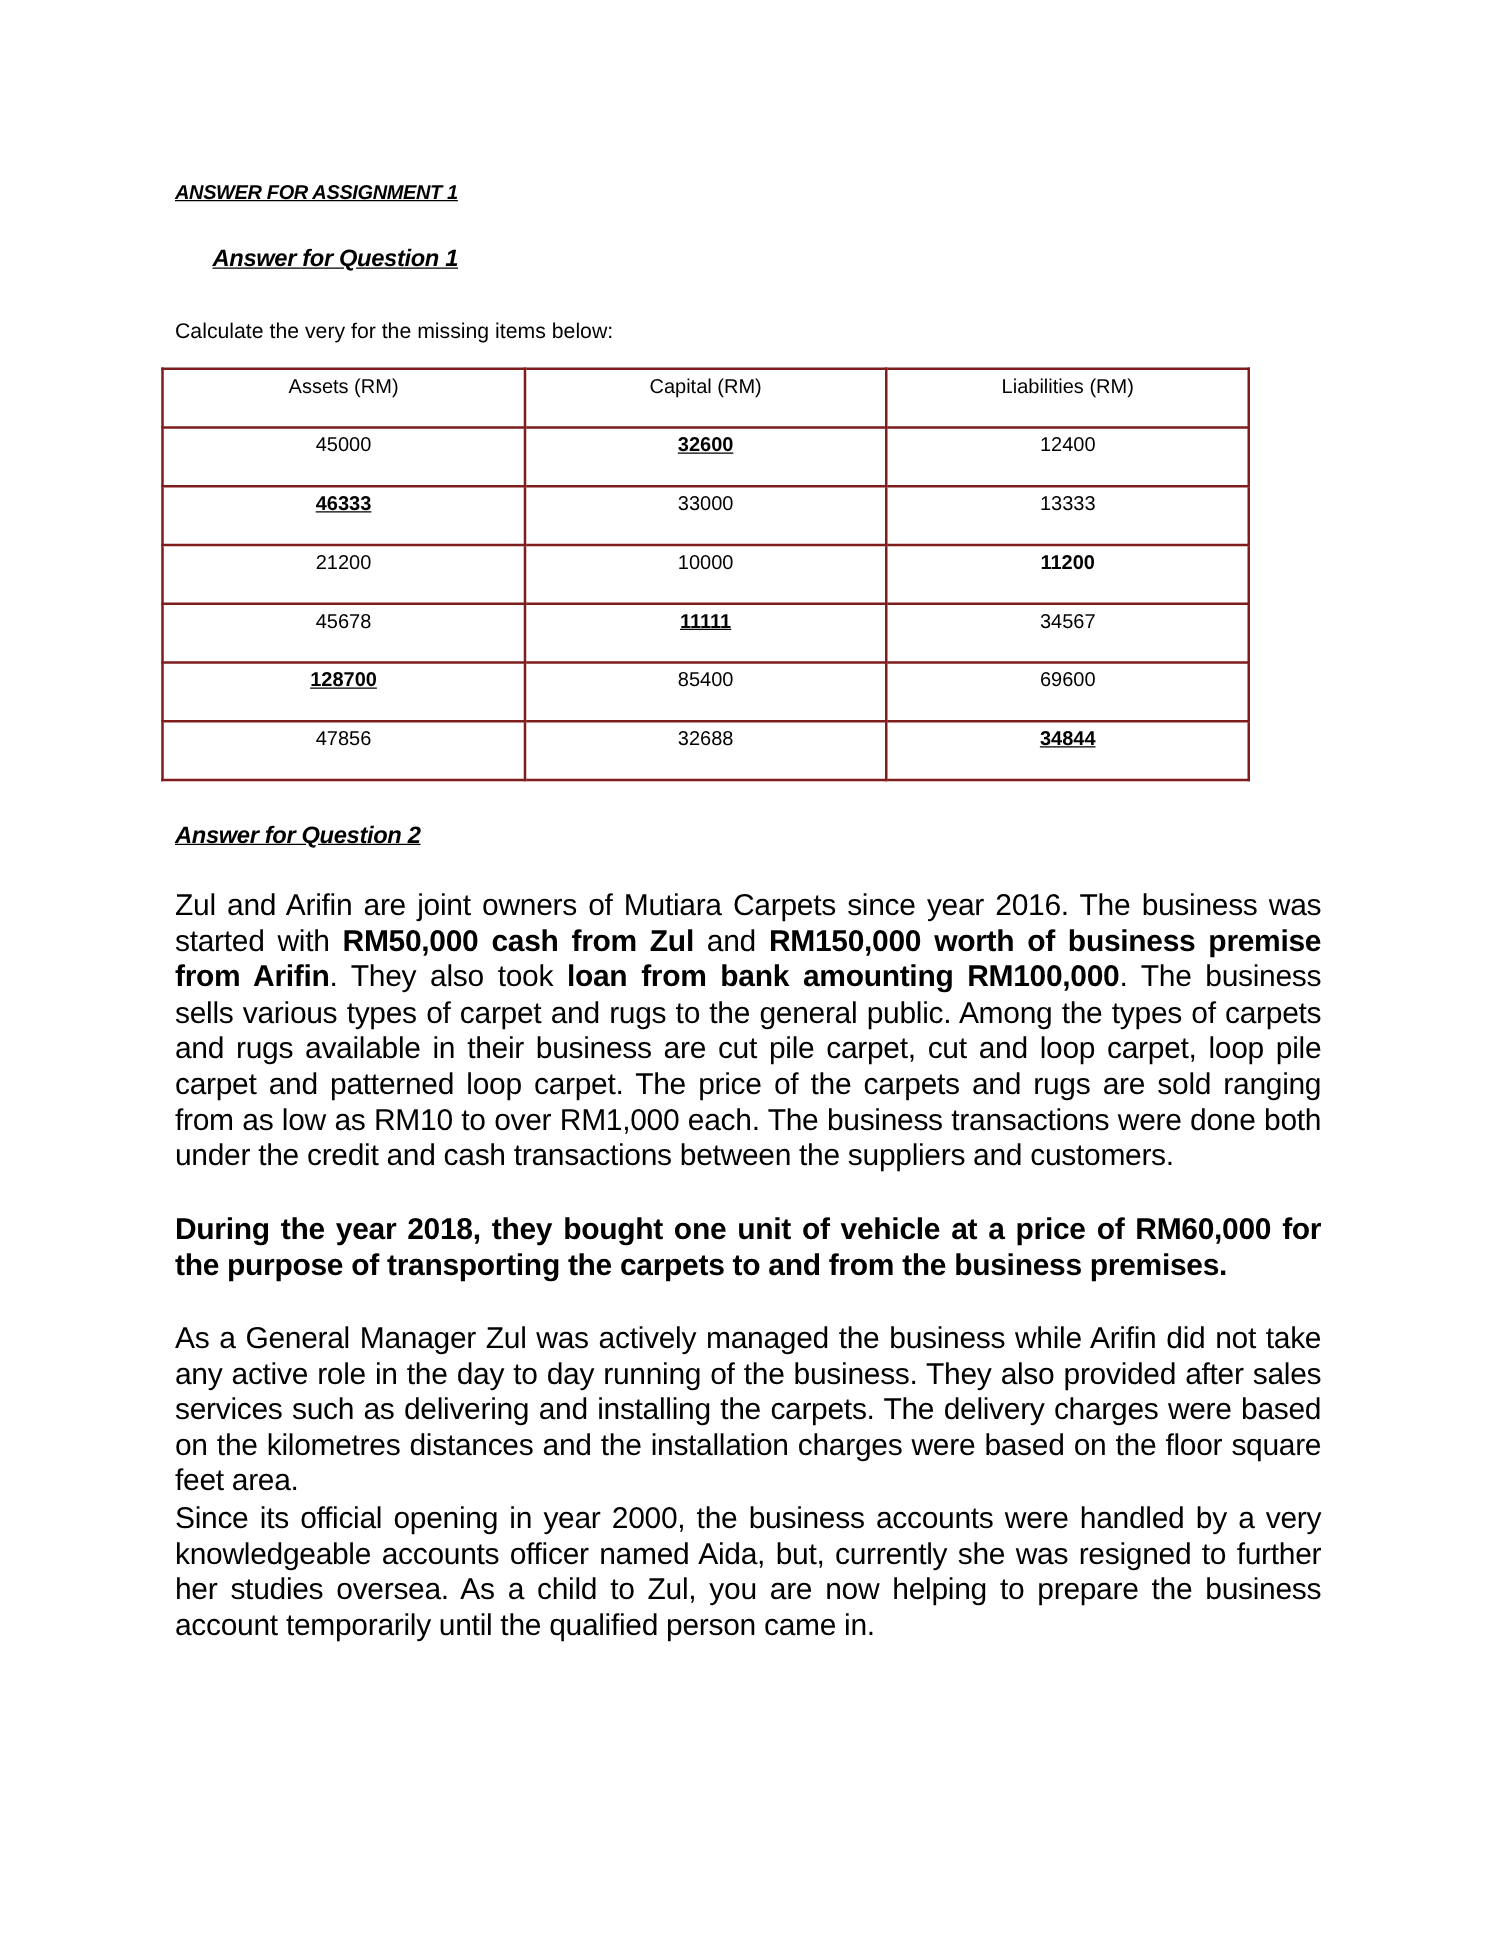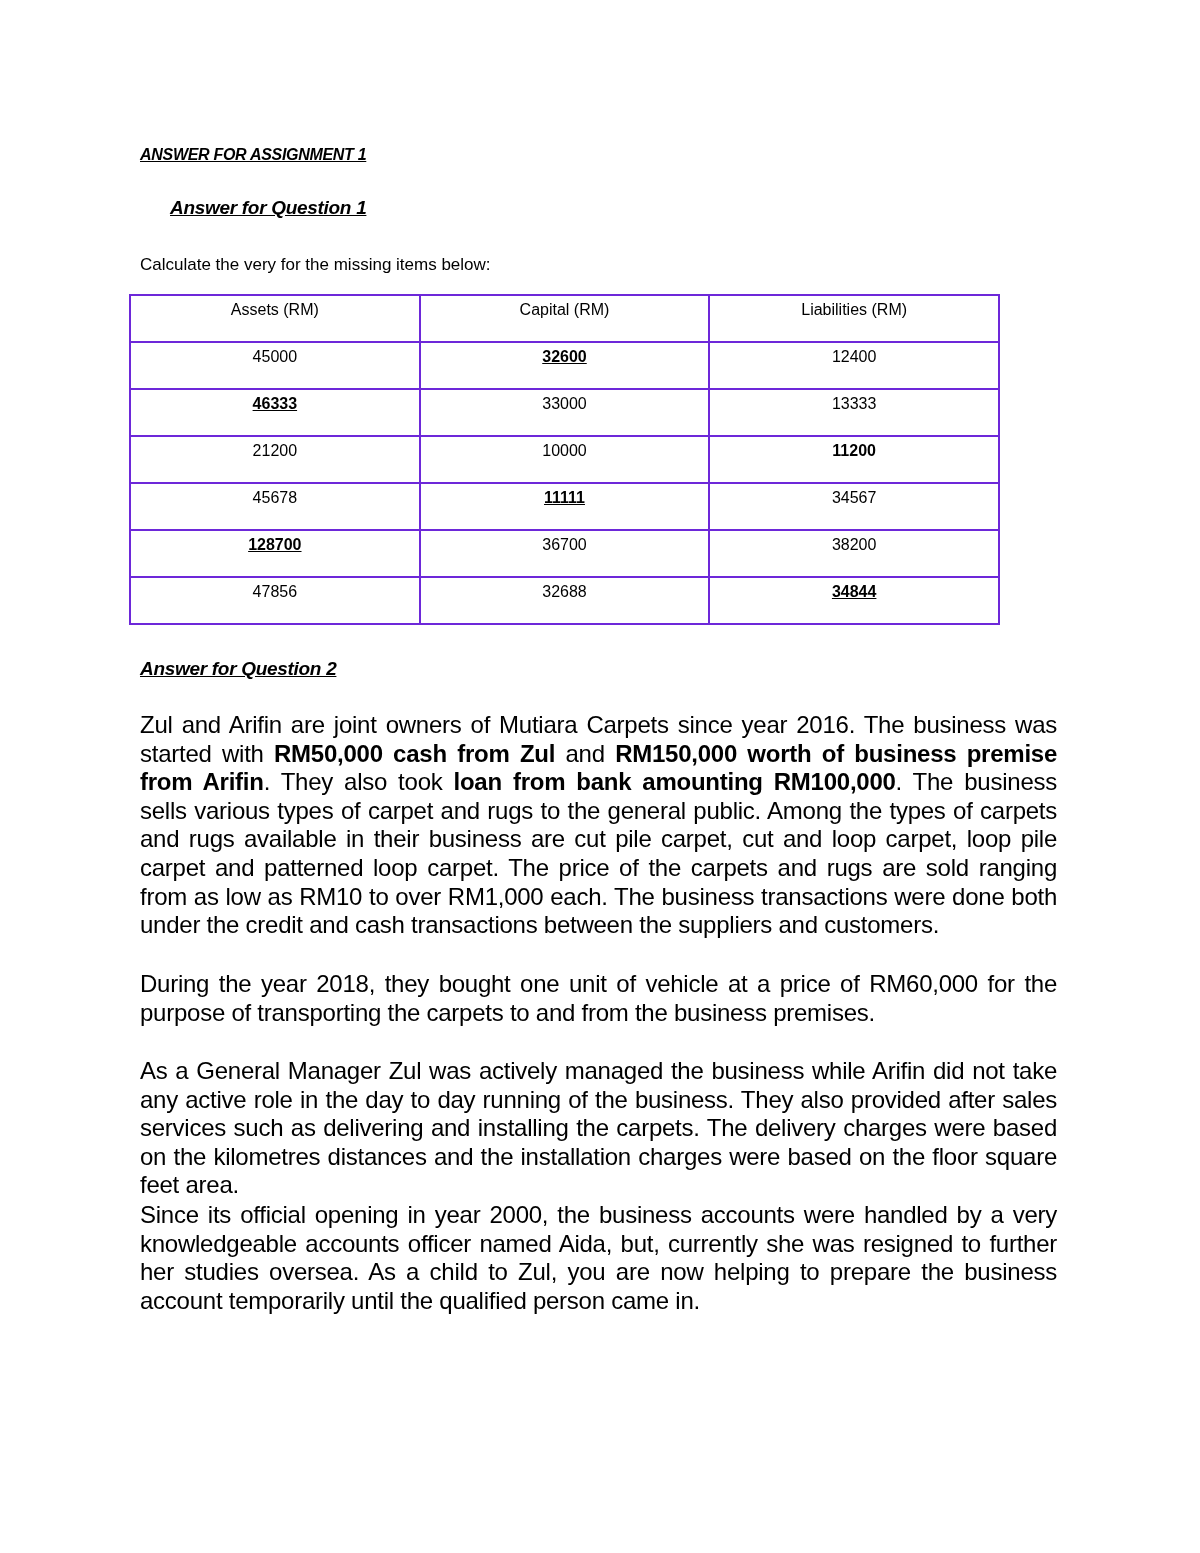--- a/index.html
+++ b/index.html
@@ -5,21 +5,21 @@
   html, body { margin: 0; padding: 0; background: #ffffff; }
   body { width: 1200px; height: 1553px; position: relative; overflow: hidden;
          font-family: "Liberation Sans", sans-serif; color: #000; }
   .title { position: absolute; left: 140px; top: 146px; font-size: 16px; font-style: italic;
            font-weight: bold; text-decoration: underline; letter-spacing: -0.3px; }
   .h2 { position: absolute; left: 140px; font-size: 19px; font-style: italic; font-weight: bold;
         text-decoration: underline; letter-spacing: -0.3px; }
   .intro { position: absolute; left: 140px; top: 255px; font-size: 17px; }
   table.qtable { position: absolute; left: 129px; top: 294px; width: 871px;
                  border-collapse: collapse; font-size: 16px; }
-  table.qtable td { border: 2px solid #6d28d9; height: 39px; text-align: center;
+  table.qtable td { border: 2px solid #7f1d1d; height: 39px; text-align: center;
                     vertical-align: top; padding-top: 5px; width: 33.33%; }
   .ans { font-weight: bold; text-decoration: underline; }
   .bold { font-weight: bold; }
   .para { position: absolute; left: 140px; width: 917px; font-size: 24px; line-height: 28.6px;
           text-align: justify; letter-spacing: -0.25px; }
   .para b { font-weight: bold; }
 </style>
 </head>
 <body>
 
@@ -49,30 +49,30 @@
         <td><span>10000</span></td>
         <td><span class="bold">11200</span></td>
       </tr>
       <tr>
         <td><span>45678</span></td>
         <td><span class="ans">11111</span></td>
         <td><span>34567</span></td>
       </tr>
       <tr>
         <td><span class="ans">128700</span></td>
-        <td><span>36700</span></td>
-        <td><span>38200</span></td>
+        <td><span>85400</span></td>
+        <td><span>69600</span></td>
       </tr>
       <tr>
         <td><span>47856</span></td>
         <td><span>32688</span></td>
         <td><span class="ans">34844</span></td>
       </tr>
     </tbody>
 </table>
 
 <div class="h2" style="top:658px;">Answer for Question 2</div>
 
 <div class="para" style="top:711px;"><span>Zul and Arifin are joint owners of Mutiara Carpets since year 2016. The business was started with </span><b>RM50,000 cash from Zul</b><span> and </span><b>RM150,000 worth of business premise from Arifin</b><span>. They also took </span><b>loan from bank amounting RM100,000</b><span>. The business sells various types of carpet and rugs to the general public. Among the types of carpets and rugs available in their business are cut pile carpet, cut and loop carpet, loop pile carpet and patterned loop carpet. The price of the carpets and rugs are sold ranging from as low as RM10 to over RM1,000 each. The business transactions were done both under the credit and cash transactions between the suppliers and customers.</span></div>
 
-<div class="para" style="top:970px;">During the year 2018, they bought one unit of vehicle at a price of RM60,000 for the purpose of transporting the carpets to and from the business premises.</div>
+<div class="para" style="top:970px;font-weight:bold;">During the year 2018, they bought one unit of vehicle at a price of RM60,000 for the purpose of transporting the carpets to and from the business premises.</div>
 <div class="para" style="top:1057px;">As a General Manager Zul was actively managed the business while Arifin did not take any active role in the day to day running of the business. They also provided after sales services such as delivering and installing the carpets. The delivery charges were based on the kilometres distances and the installation charges were based on the floor square feet area.</div>
 <div class="para" style="top:1201px;">Since its official opening in year 2000, the business accounts were handled by a very knowledgeable accounts officer named Aida, but, currently she was resigned to further her studies oversea. As a child to Zul, you are now helping to prepare the business account temporarily until the qualified person came in.</div>
 
 </body></html>

